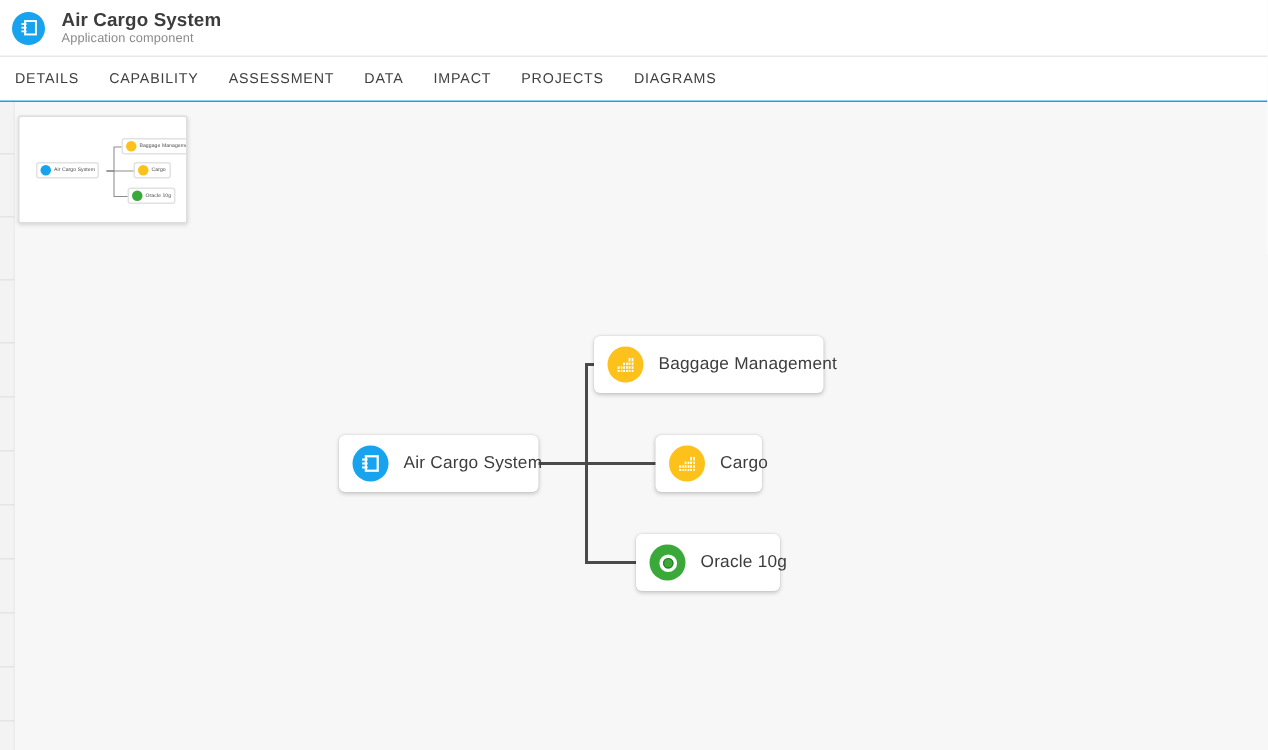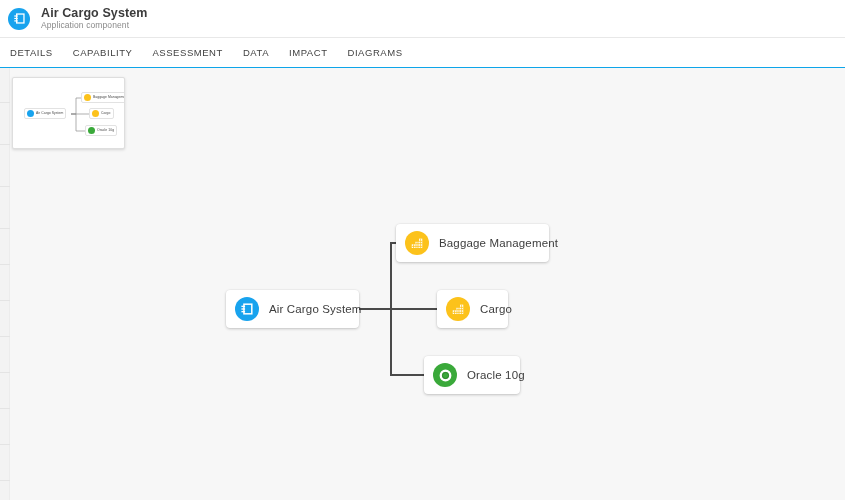--- a/index.html
+++ b/index.html
@@ -220,20 +220,21 @@
       <div class="header-sub">Application component</div>
     </div>
   </div>
 
   <div class="tabbar" id="tabbar">
       <button class="tab">DETAILS</button>
       <button class="tab">CAPABILITY</button>
       <button class="tab">ASSESSMENT</button>
       <button class="tab">DATA</button>
       <button class="tab">IMPACT</button>
+      <button class="tab">PROJECTS</button>
       <button class="tab">DIAGRAMS</button>
     </div>
 
   <div class="canvas">
 
     <div class="left-rail">
       <div class="rail-div" style="top:34px"></div>
       <div class="rail-div" style="top:76px"></div>
       <div class="rail-div" style="top:118px"></div>
       <div class="rail-div" style="top:160px"></div>

